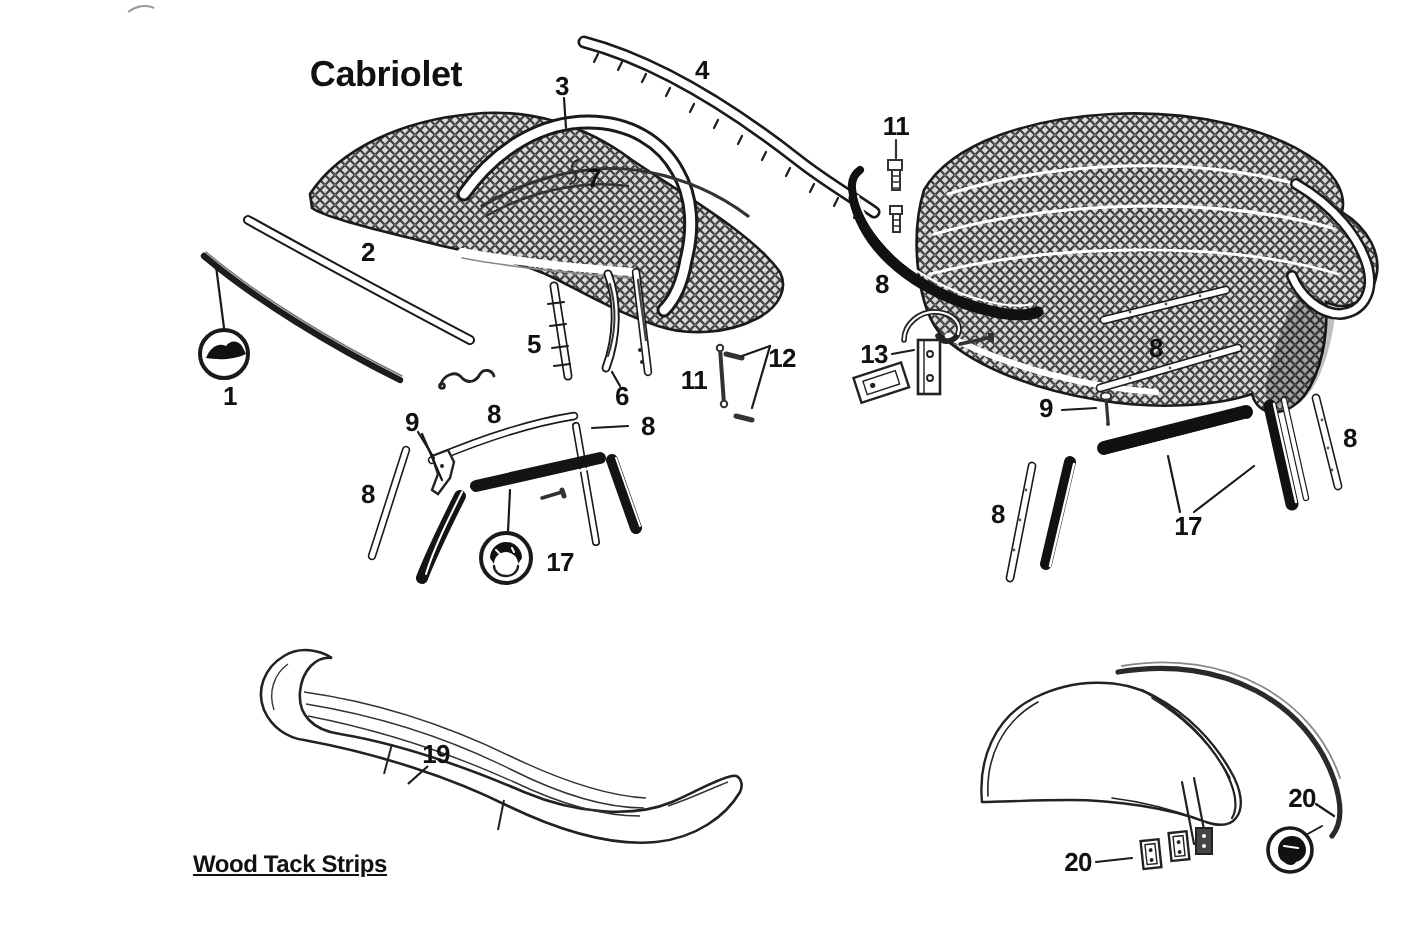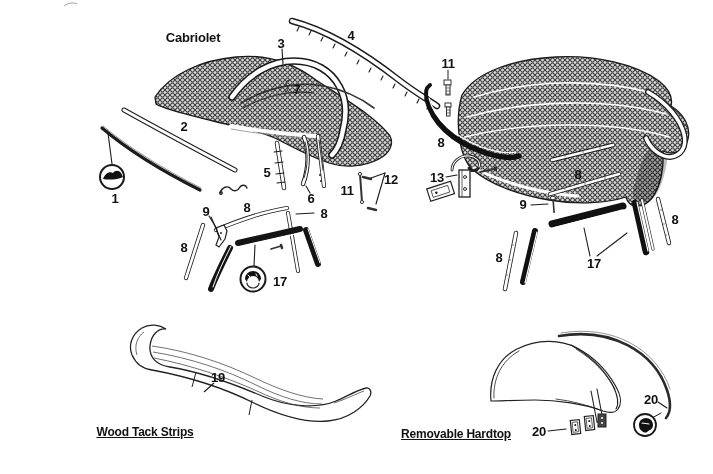--- a/index.html
+++ b/index.html
@@ -8,21 +8,21 @@
     font-family:"Liberation Sans",sans-serif;overflow:hidden;
   }
   .stage svg{position:absolute;left:0;top:0;}
   .pn{
     position:absolute;transform:translate(-50%,-50%);
     font-weight:bold;font-size:13px;line-height:13px;color:#111;
     letter-spacing:-0.3px;white-space:nowrap;
   }
   .section-title{
     position:absolute;transform:translate(-50%,0);
-    font-weight:bold;font-size:13px;line-height:13px;color:#111;
+    font-weight:bold;font-size:18px;line-height:13px;color:#111;
     text-align:center;white-space:nowrap;letter-spacing:-0.2px;
   }
   .section-title.small{font-size:12px;text-decoration:underline;}
 </style>
 </head>
 <body>
 
 <div class="stage">
 
 <svg width="713" height="474" viewBox="0 0 713 474" xmlns="http://www.w3.org/2000/svg">
@@ -321,23 +321,20 @@
     </g>
   </g>
 </svg>
 
   <div class="section-title" style="left:193px;top:31px">
     <span>Cabriolet</span>
   </div>
   <div class="section-title small" style="left:145px;top:426px">
     <span>Wood Tack Strips</span>
   </div>
-  <div class="section-title small" style="left:456px;top:428px">
-    <span>Removable Hardtop</span>
-  </div>
 
   <span class="pn" style="left:115px;top:198px">1</span>
   <span class="pn" style="left:184px;top:126px">2</span>
   <span class="pn" style="left:281px;top:43px">3</span>
   <span class="pn" style="left:351px;top:35px">4</span>
   <span class="pn" style="left:267px;top:172px">5</span>
   <span class="pn" style="left:311px;top:198px">6</span>
   <span class="pn" style="left:297px;top:89px">7</span>
   <span class="pn" style="left:247px;top:207px">8</span>
   <span class="pn" style="left:324px;top:213px">8</span>

